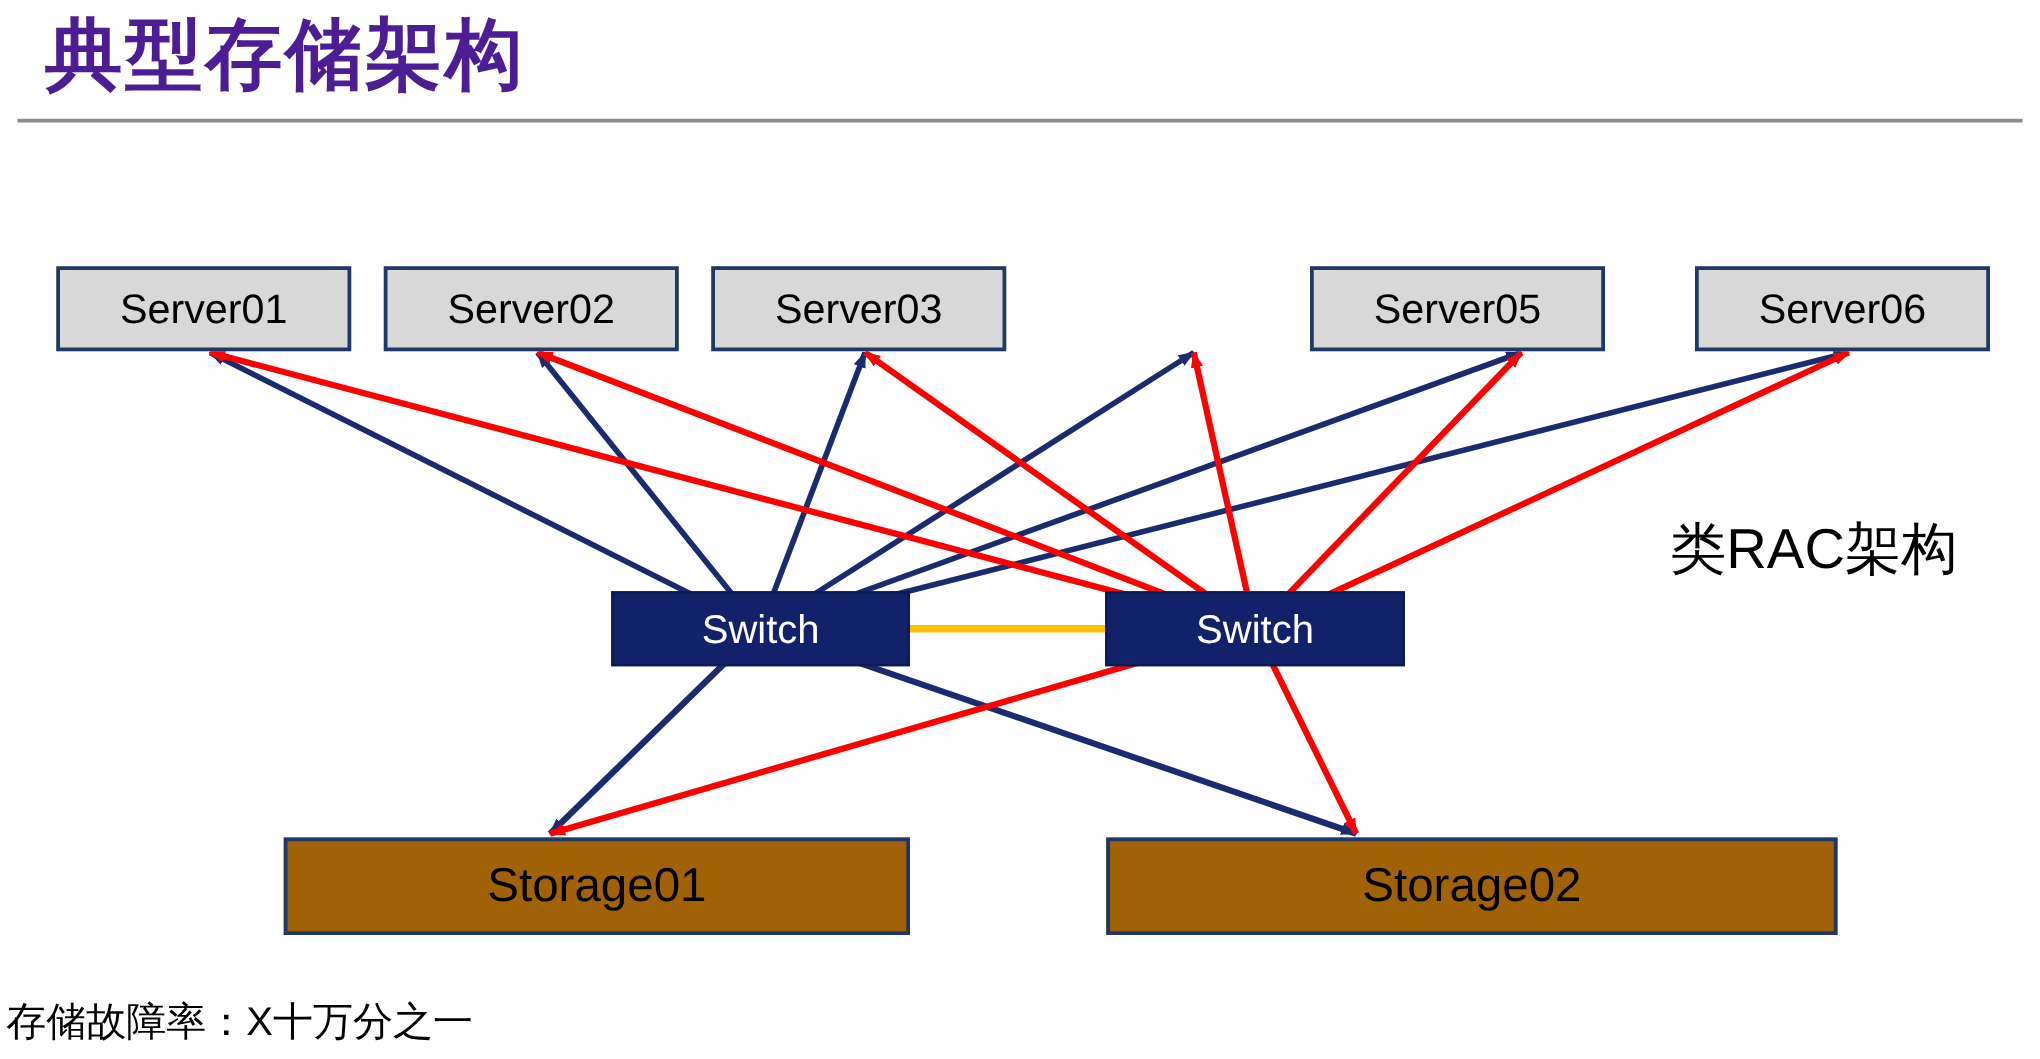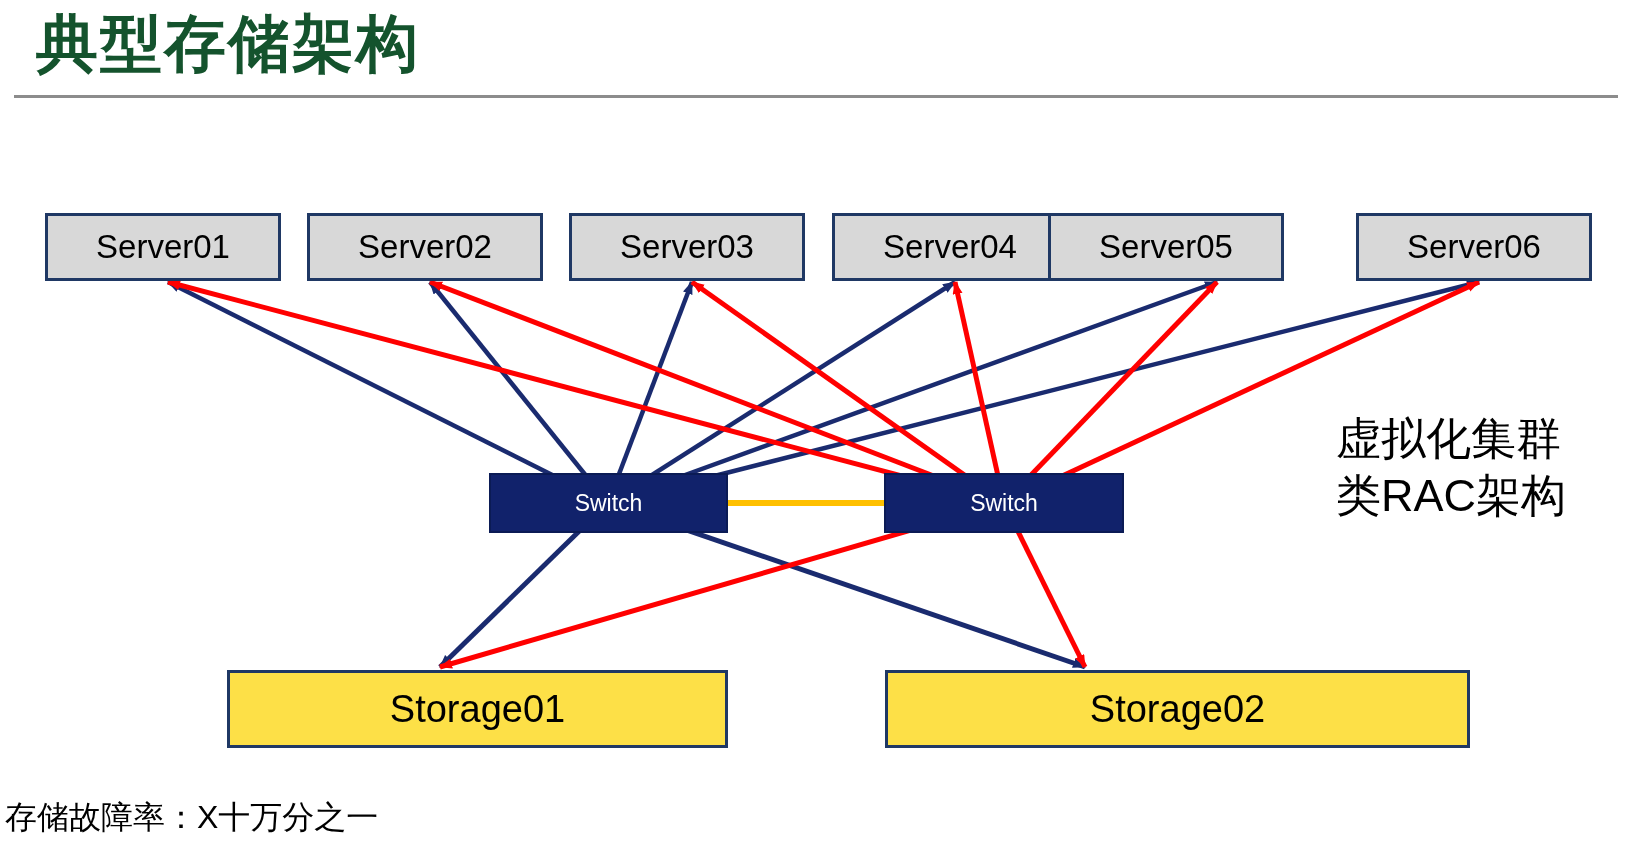--- a/index.html
+++ b/index.html
@@ -6,21 +6,21 @@
   #slide{
     position:relative;
     width:1632px;height:847px;
     background:#ffffff;
     overflow:hidden;
     font-family:"Liberation Sans","DejaVu Sans",sans-serif;
   }
   .title{
     position:absolute;left:36px;top:2px;
     font-size:62px;font-weight:600;letter-spacing:2px;
-    color:#14532d;
+    color:#4c1d95;
   }
   .title-rule{
     position:absolute;left:14px;top:95px;width:1604px;height:3px;
     background:#8c8c8c;
   }
   #edges{position:absolute;left:0;top:0;z-index:1;}
   .node{
     position:absolute;z-index:2;
     display:flex;align-items:center;justify-content:center;
     box-sizing:border-box;
@@ -28,25 +28,25 @@
   }
   .server{
     top:213px;width:236px;height:68px;
     background:#d8d8d8;border:3px solid #1f3864;
     font-size:33px;
     text-align:center;
   }
   .switch{
     top:473px;height:60px;
     background:#11226b;border:2px solid #0b1b55;
-    color:#ffffff;font-size:23px;
+    color:#ffffff;font-size:32px;
   }
   .storage{
     top:670px;height:78px;
-    background:#fde047;border:3px solid #1f3864;
+    background:#a16207;border:3px solid #1f3864;
     font-size:38px;
   }
   .note{
     position:absolute;z-index:3;
     font-size:32px;color:#000000;white-space:nowrap;
   }
   .note-server{left:5px;top:374px;}
   .note-storage{left:5px;top:772px;margin-top:24px;}
   .annotation{
     position:absolute;z-index:3;left:1336px;top:410px;
@@ -92,23 +92,20 @@
 
   <div class="node server" style="left:45px">
       <span>Server01</span>
     </div>
   <div class="node server" style="left:307px">
       <span>Server02</span>
     </div>
   <div class="node server" style="left:569px">
       <span>Server03</span>
     </div>
-  <div class="node server" style="left:832px">
-      <span>Server04</span>
-    </div>
   <div class="node server" style="left:1048px">
       <span>Server05</span>
     </div>
   <div class="node server" style="left:1356px">
       <span>Server06</span>
     </div>
 
   <div class="node switch" style="left:489px;width:239px">
       <span>Switch</span>
     </div>
@@ -119,17 +116,16 @@
   <div class="node storage" style="left:227px;width:501px">
       <span>Storage01</span>
     </div>
   <div class="node storage" style="left:885px;width:585px">
       <span>Storage02</span>
     </div>
 
   <div class="note note-storage">存储故障率：X十万分之一</div>
 
   <div class="annotation">
-    <span>虚拟化集群</span>
     <span>类RAC架构</span>
   </div>
 
 </div>
 
 </body></html>

